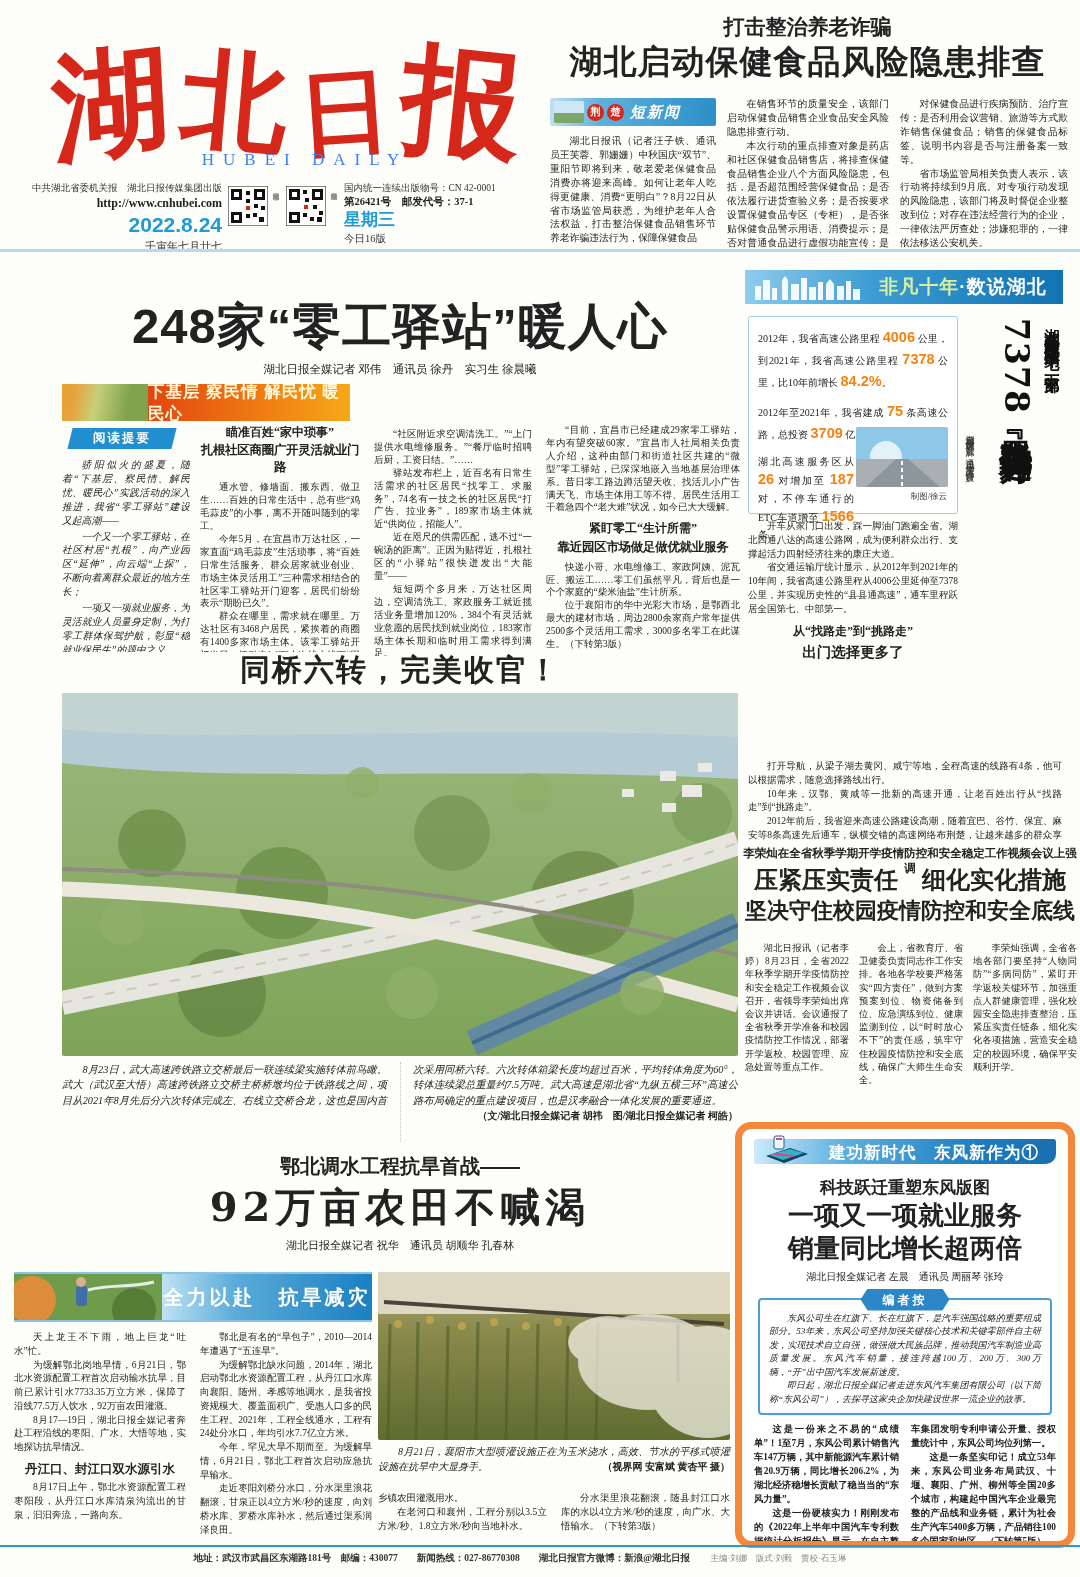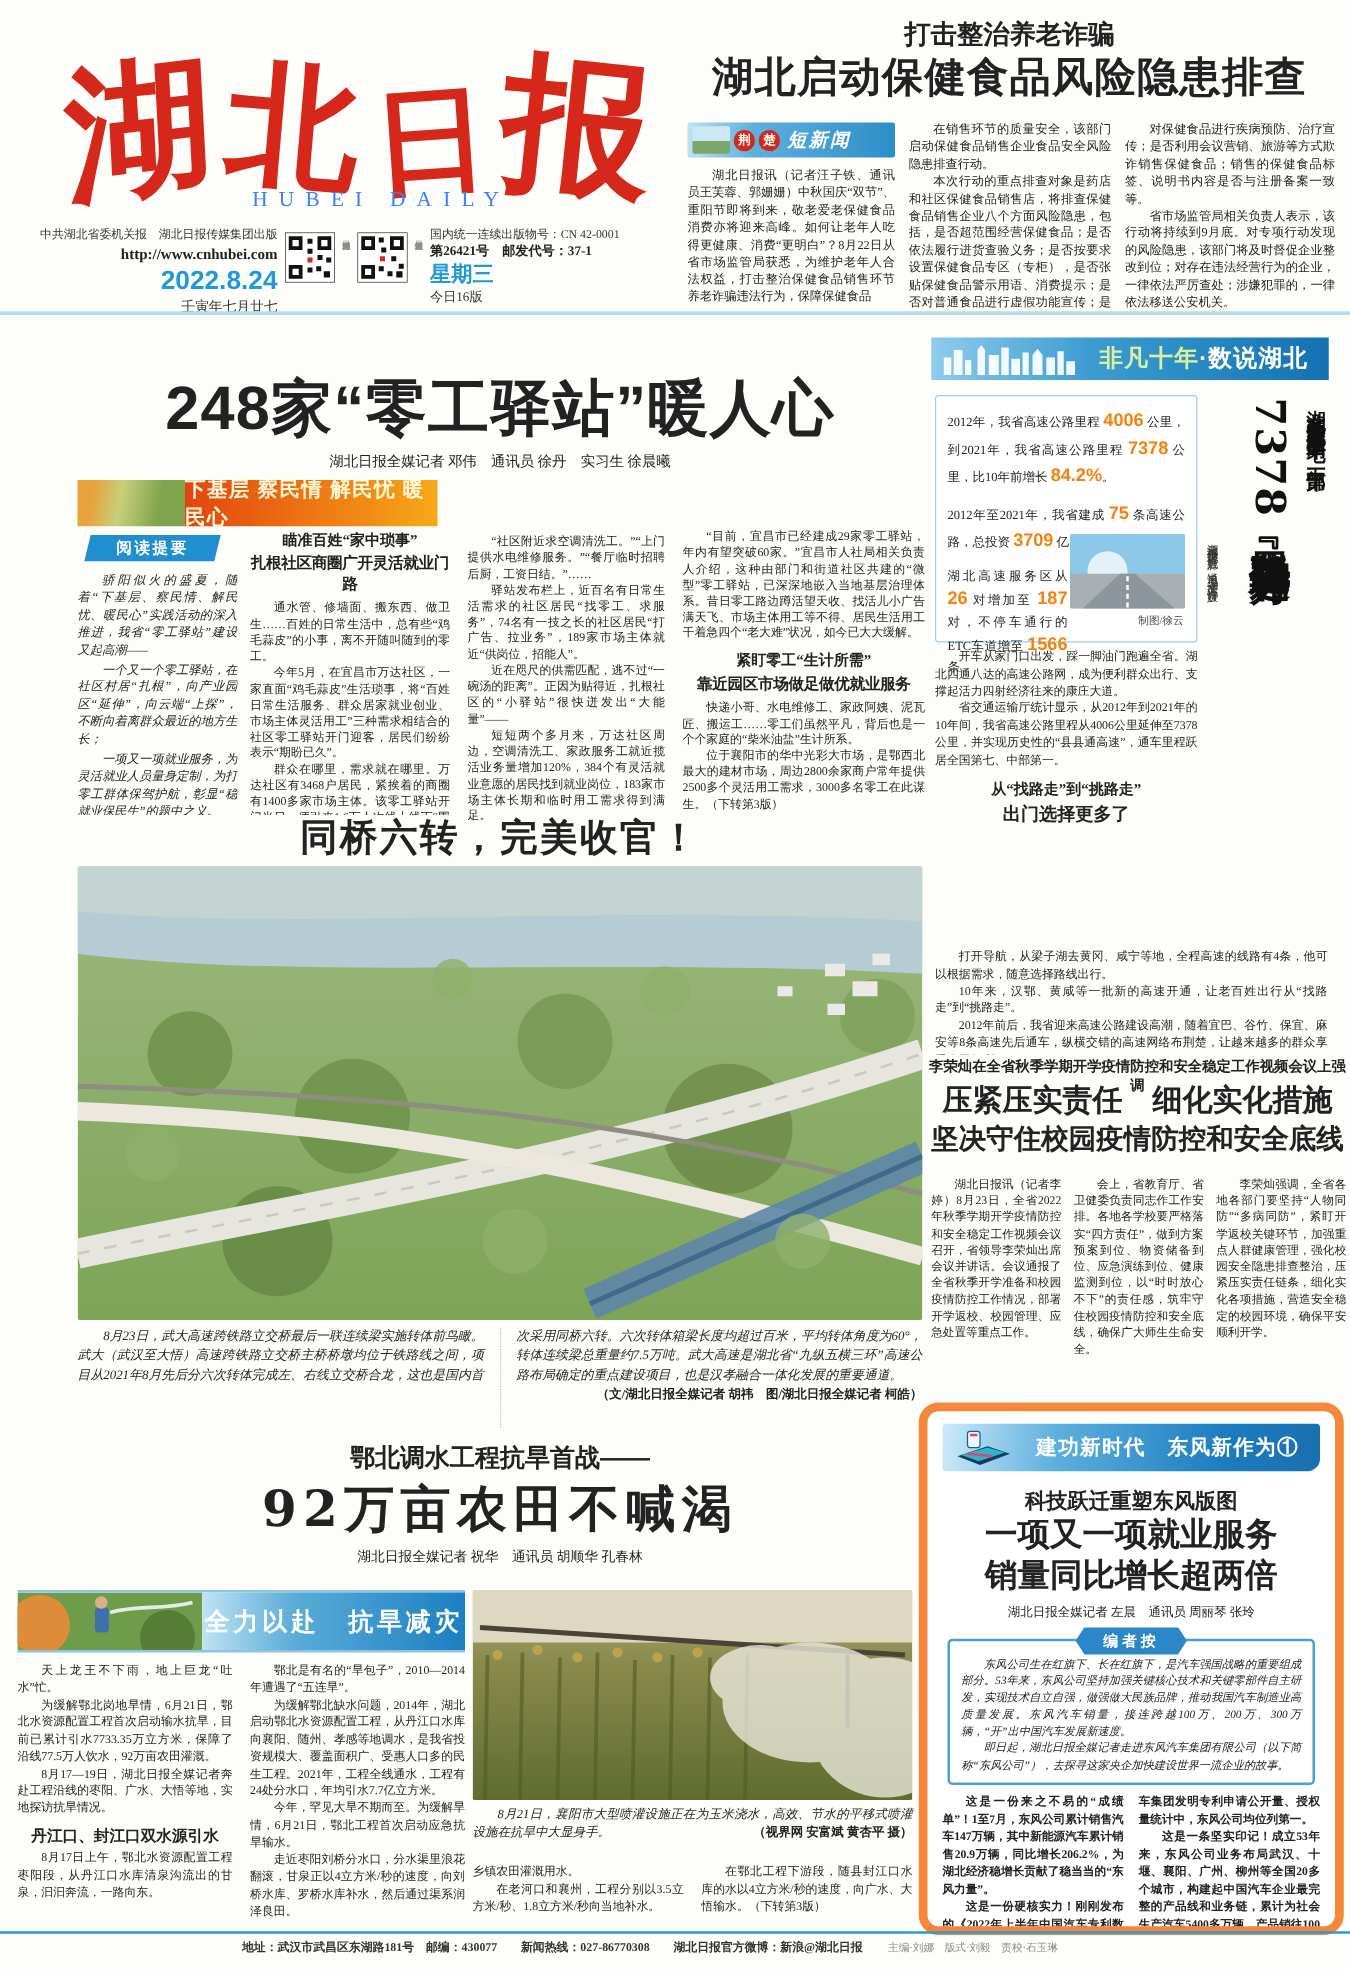--- a/index.html
+++ b/index.html
@@ -113,21 +113,21 @@
   .irr-photo { position:absolute; left:378px; top:1272px; width:352px; height:168px; overflow:hidden; border-radius:2px; }
   .irr-caption { position:absolute; left:378px; top:1444px; width:352px; font-size:10px; line-height:1.5; font-style:italic; }
   .irr-caption p { text-indent:2em; text-align:justify; }
   .irr-caption .credit { text-align:right; text-indent:0; font-style:normal; font-weight:bold; margin-top:-15px; }
   .irr-cont { position:absolute; left:378px; top:1492px; width:352px; height:52px; column-count:2; column-gap:14px; font-size:9.5px; line-height:1.45; overflow:hidden; }
   .irr-cont p { text-indent:2em; text-align:justify; }
   .irr-cont p:first-child { text-indent:0; }
 
   
   .df-box { position:absolute; left:735px; top:1122px; width:340px; height:426px; border:7px solid #f5873b; border-radius:16px; background:#fff; padding:8px 12px; overflow:hidden; }
-  .df-banner { position:relative; height:38px; background:linear-gradient(95deg,#cdeafa,#5db0de 30%,#1b7cc0 75%,#1a6fae); border-radius:3px 3px 10px 3px; display:flex; align-items:center; margin-top:2px; }
+  .df-banner { position:relative; height:25px; background:linear-gradient(95deg,#cdeafa,#5db0de 30%,#1b7cc0 75%,#1a6fae); border-radius:3px 3px 10px 3px; display:flex; align-items:flex-end; margin-top:2px; }
   .df-banner-text { flex:1; text-align:center; color:#fff; font-size:16.5px; font-weight:bold; font-family:"Liberation Sans",sans-serif; letter-spacing:1px; }
   .df-kicker { text-align:center; font-size:17px; font-weight:bold; font-family:"Liberation Sans",sans-serif; margin-top:12px; }
   .df-h { text-align:center; font-size:26px; font-weight:bold; font-family:"DejaVu Serif",serif; line-height:1.28; }
   .df-byline { text-align:center; font-size:10px; margin-top:4px; }
   .df-note { position:relative; border:2px solid #4aa0d4; border-radius:4px; margin:14px 4px 8px; padding:12px 9px 7px; font-size:9px; font-style:italic; line-height:1.5; }
   .df-note p { text-indent:2em; text-align:justify; }
   .df-note-label { position:absolute; top:-11px; left:50%; transform:translateX(-50%); background:#2b87c8; color:#fff; font-size:12px; font-weight:bold; font-style:normal; font-family:"Liberation Sans",sans-serif; padding:2px 22px; letter-spacing:3px; clip-path:polygon(8% 0,92% 0,100% 50%,92% 100%,8% 100%,0 50%); white-space:nowrap; }
   .df-cols { column-count:2; column-gap:12px; font-size:9.3px; line-height:1.5; margin-top:4px;font-weight:bold; }
   .df-cols p { text-indent:2em; text-align:justify; }
 
@@ -457,21 +457,21 @@
       </g>
     </svg>
   </div>
   <div class="irr-caption">
     <p>8月21日，襄阳市大型喷灌设施正在为玉米浇水，高效、节水的平移式喷灌设施在抗旱中大显身手。</p>
     <p class="credit">（视界网 安富斌 黄杏平 摄）</p>
   </div>
   <div class="irr-cont">
       <p>乡镇农田灌溉用水。</p>
       <p>在老河口和襄州，工程分别以3.5立方米/秒、1.8立方米/秒向当地补水。</p>
-      <p>在鄂北工程下游段，随县封江口水库的水以4立方米/秒的速度，向广水、大悟输水。（下转第3版）</p>
+      <p>分水渠里浪花翻滚，随县封江口水库的水以4立方米/秒的速度，向广水、大悟输水。（下转第3版）</p>
     </div>
 
   <div class="df-box">
     <div class="df-banner">
       <svg width="52" height="30" viewBox="0 0 52 30" style="margin-left:6px">
         <rect x="14" y="2" width="10" height="13" rx="2" fill="#eef6fb" stroke="#1a5e8e"></rect>
         <rect x="16" y="4" width="6" height="2" fill="#e0457a"></rect>
         <polygon points="6,22 30,14 48,20 24,29" fill="#123d5e"></polygon>
         <polygon points="9,21 30,15 44,19 23,26" fill="#2bb7c9"></polygon>
         <line x1="14" y1="20" x2="34" y2="22" stroke="#e0457a" stroke-width="2"></line>

